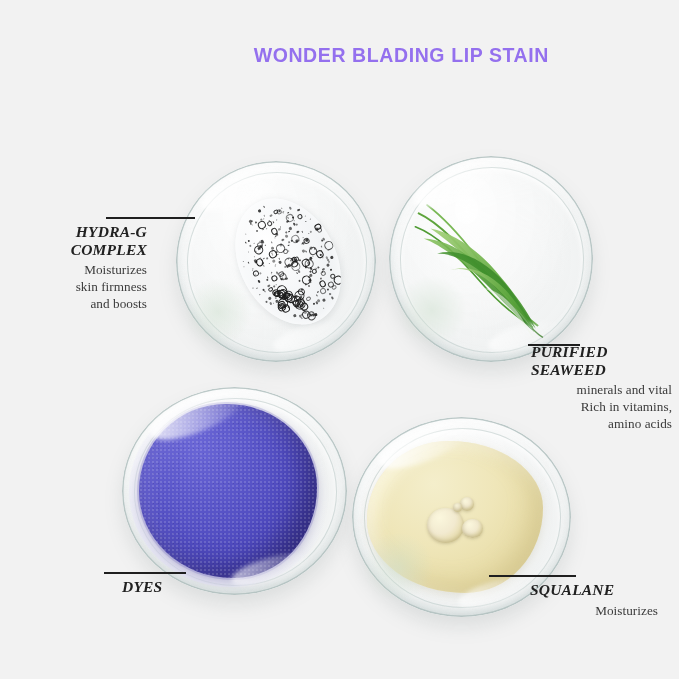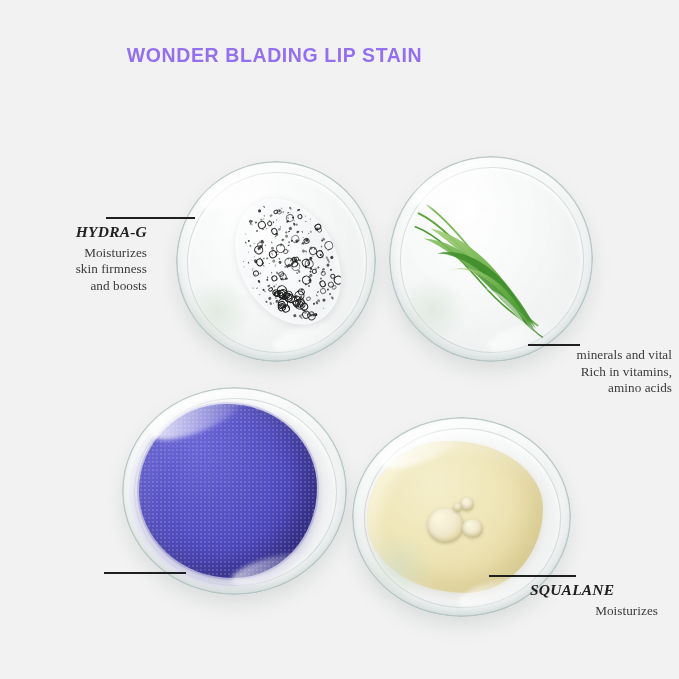--- a/index.html
+++ b/index.html
@@ -7,21 +7,21 @@
     width:679px;height:679px;
     background:#f2f2f2;
     font-family:"Liberation Sans", sans-serif;
     overflow:hidden;
     position:relative;
     color:#2b2b2b;
   }
   #stage{position:absolute;left:0;top:0;width:679px;height:679px;}
 
   
-  .hdr{position:absolute;left:0;top:0;width:549px;text-align:center;}
+  .hdr{position:absolute;left:0;top:0;width:549px;text-align:right;}
   .hdr-sub{
     font-size:19.5px;font-weight:bold;letter-spacing:.6px;
     color:#9470ee;line-height:1;margin-top:46px;
   }
   .hdr-title{
     font-size:36px;font-weight:bold;font-style:italic;
     letter-spacing:.5px;color:#3a3d40;line-height:1;margin-top:16px;
   }
 
   
@@ -502,38 +502,48 @@
     </div>
     <div class="glare a"></div>
     <div class="glare b"></div>
     <div class="edgetint"></div>
   </div>
 
   <div class="lead" style="left:106px;top:217px;width:89px;"></div>
   <div class="callout ta-r" style="left:12px;top:223px;width:135px;">
     <div class="cl-name">
       <div>HYDRA-G</div>
+      <div>COMPLEX</div>
     </div>
     <div class="cl-desc">
       <div>Moisturizes</div>
       <div>skin firmness</div>
       <div>and boosts</div>
     </div>
   </div>
 
   <div class="lead" style="left:528px;top:344px;width:52px;"></div>
   <div class="callout ta-l" style="left:531px;top:343px;width:142px;">
+    <div class="cl-name">
+      <div>PURIFIED</div>
+      <div>SEAWEED</div>
+    </div>
     <div class="cl-desc ta-r" style="width:141px;">
       <div>minerals and vital</div>
       <div>Rich in vitamins,</div>
       <div>amino acids</div>
     </div>
   </div>
 
   <div class="lead" style="left:104px;top:572px;width:82px;"></div>
+  <div class="callout ta-l" style="left:122px;top:578px;width:120px;">
+    <div class="cl-name">
+      <div>DYES</div>
+    </div>
+  </div>
 
   <div class="lead" style="left:489px;top:575px;width:87px;"></div>
   <div class="callout ta-l" style="left:530px;top:581px;width:145px;">
     <div class="cl-name">
       <div>SQUALANE</div>
     </div>
     <div class="cl-desc ta-r" style="width:128px;">
       <div>Moisturizes</div>
     </div>
   </div>

